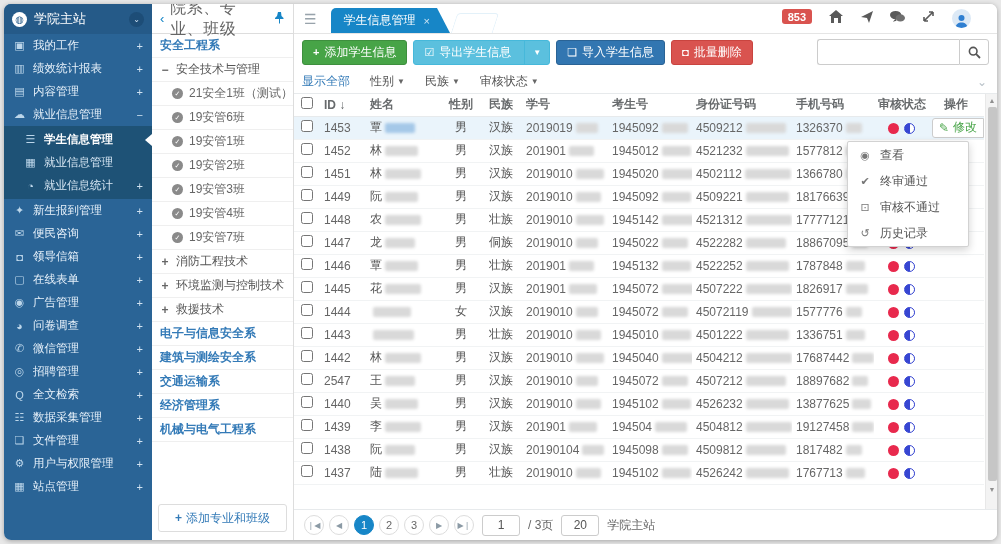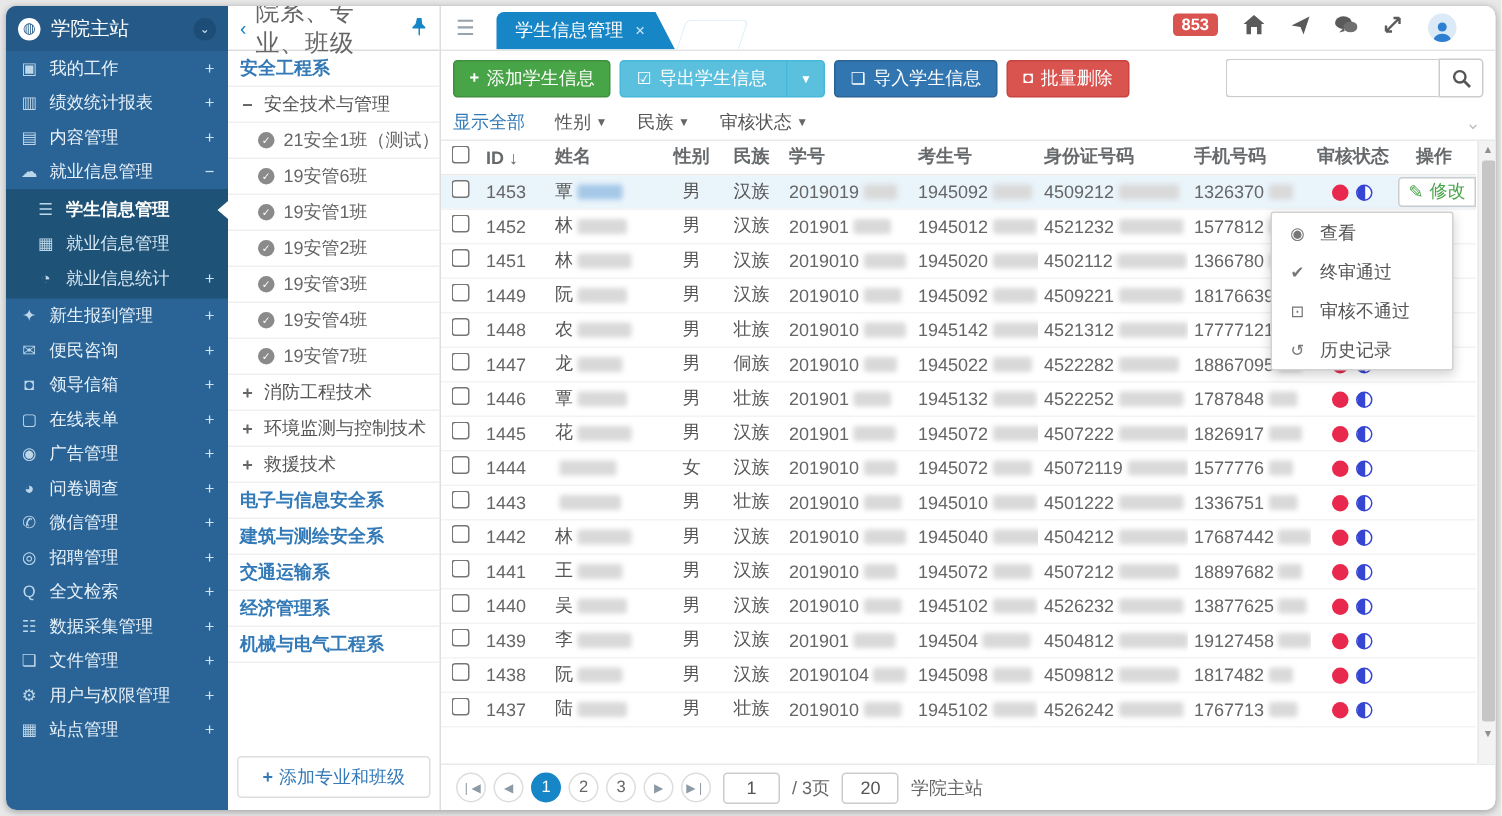--- a/index.html
+++ b/index.html
@@ -535,21 +535,21 @@
        <td class="num">2019010<span class="blur" style="width:28px"></span></td>
        <td class="num">1945040<span class="blur" style="width:32px"></span></td>
        <td class="num">4504212<span class="blur" style="width:46px"></span></td>
        <td class="num">17687442<span class="blur" style="width:22px"></span></td>
        <td class="ctr">
          <span class="dot-red"></span><span class="dot-half"></span></td>
        <td class="ctr"></td>
      </tr>
                 <tr class="">
        <td class="ctr"><input type="checkbox" style=""></td>
-       <td class="num">1441</td>
+       <td class="num">2547</td>
        <td>王<span class="blur" style="width:30px"></span></td>
        <td class="ctr">男</td>
        <td class="ctr">汉族</td>
        <td class="num">2019010<span class="blur" style="width:22px"></span></td>
        <td class="num">1945072<span class="blur" style="width:26px"></span></td>
        <td class="num">4507212<span class="blur" style="width:40px"></span></td>
        <td class="num">18897682<span class="blur" style="width:16px"></span></td>
        <td class="ctr">
          <span class="dot-red"></span><span class="dot-half"></span></td>
        <td class="ctr"></td>

